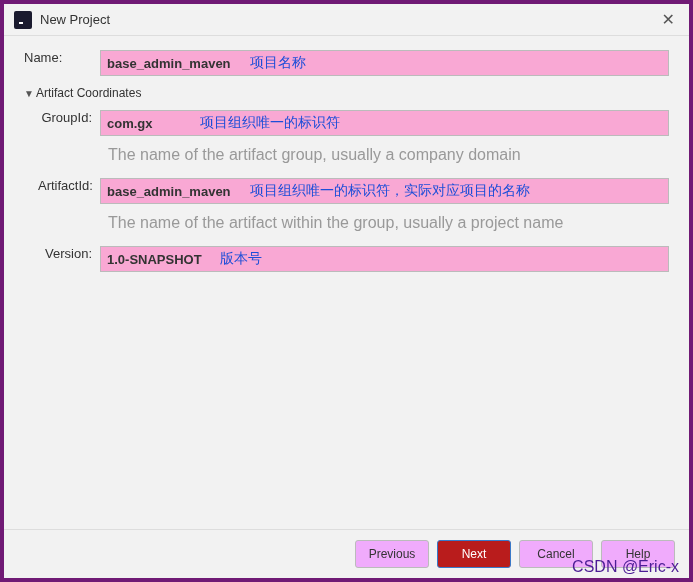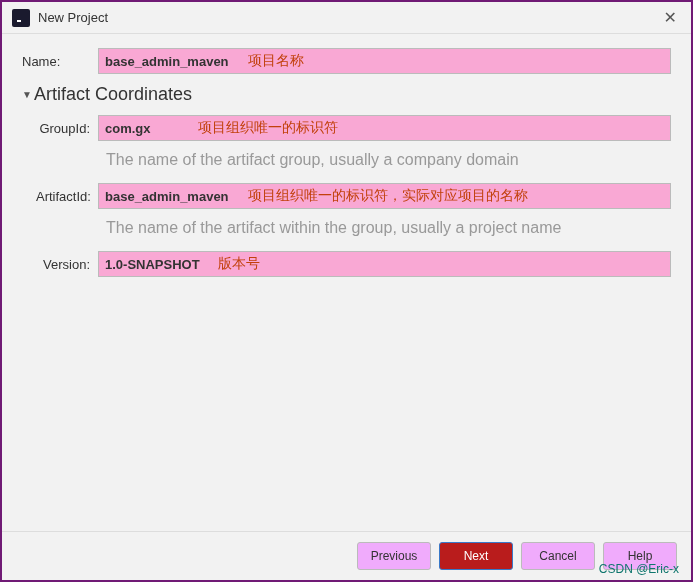--- a/index.html
+++ b/index.html
@@ -1,40 +1,40 @@
 <!DOCTYPE html>
 <html><head>
   <meta charset="utf-8">
   <style>
     * { box-sizing: border-box; margin: 0; padding: 0; font-family: "Segoe UI", Tahoma, sans-serif; }
     body { background: #f2f2f2; width: 693px; height: 582px; position: relative; }
-    .dialog { background: #f2f2f2; width: 693px; height: 582px; border: 2px solid #701a75; display: flex; flex-direction: column; }
+    .dialog { background: #f2f2f2; width: 693px; height: 582px; border: 4px solid #701a75; display: flex; flex-direction: column; }
     .titlebar { display: flex; align-items: center; padding: 6px 10px; border-bottom: 1px solid #ddd; background: #f2f2f2; }
     .titlebar .app-icon { width: 18px; height: 18px; background: #1a1a2e; display: inline-flex; align-items: center; justify-content: center; margin-right: 8px; border-radius: 2px; }
     .titlebar .app-icon svg { width: 12px; height: 12px; }
     .titlebar .title { font-size: 13px; color: #333; flex: 1; }
     .titlebar .close { font-size: 16px; color: #555; padding: 0 4px; cursor: pointer; }
     .content { flex: 1; padding: 14px 20px 10px 20px; overflow: hidden; }
-    .form-row { display: flex; align-items: center; margin-bottom: 10px; }
+    .form-row { display: flex; margin-bottom: 10px; }
     .form-label { width: 76px; font-size: 13px; color: #333; }
     .form-field { flex: 1; position: relative; }
     .text-input { width: 100%; height: 26px; border: 1px solid #bbb; padding: 2px 6px; font-size: 13px; background: #f9a8d4; color: #333; font-weight: bold; }
     .text-input.focused { border: 2px solid #3e7dd6; padding: 1px 5px; }
-    .annotation { color: #c2410c; font-size: 14px; position: absolute; pointer-events: none; white-space: nowrap; }
+    .annotation { color: #1d4ed8; font-size: 14px; position: absolute; pointer-events: none; white-space: nowrap; }
     .section-header { display: flex; align-items: center; margin: 6px 0 10px 0; cursor: pointer; }
     .section-header .arrow { width: 12px; font-size: 10px; color: #555; }
-    .section-header .section-title { font-size: 18px; color: #333; }
+    .section-header .section-title { font-size: 12px; color: #333; }
     .section-body { padding-left: 14px; }
     .section-body .form-label { width: 62px; text-align: right; padding-right: 8px; }
     .help-text { font-size: 16px; color: #999; margin: 6px 0 14px 70px; }
     .folder-icon { position: absolute; right: 6px; top: 50%; transform: translateY(-50%); width: 16px; height: 14px; }
     .button-bar { display: flex; justify-content: flex-end; align-items: center; gap: 8px; padding: 10px 14px; border-top: 1px solid #ddd; background: #f2f2f2; }
     .btn { min-width: 74px; height: 28px; font-size: 12px; border: 1px solid #bbb; background: #f0abfc; color: #333; border-radius: 3px; cursor: pointer; padding: 0 12px; }
     .btn.primary { background: #b91c1c; color: #fff; border-color: #3979c9; }
-    .watermark { position: absolute; bottom: 6px; right: 14px; font-size: 12px; color: #0f766e; }
+    .watermark { position: absolute; bottom: 6px; right: 14px; font-size: 16px; color: #4c1d95; }
   </style>
 </head>
 <body>
 
 <div class="dialog">
   <div class="titlebar">
     <span class="app-icon">
       <svg viewBox="0 0 12 12">
           <rect x="0" y="0" width="12" height="12" fill="#1a1a2e"></rect>
           <rect x="2" y="8" width="4" height="2" fill="#fff"></rect>

